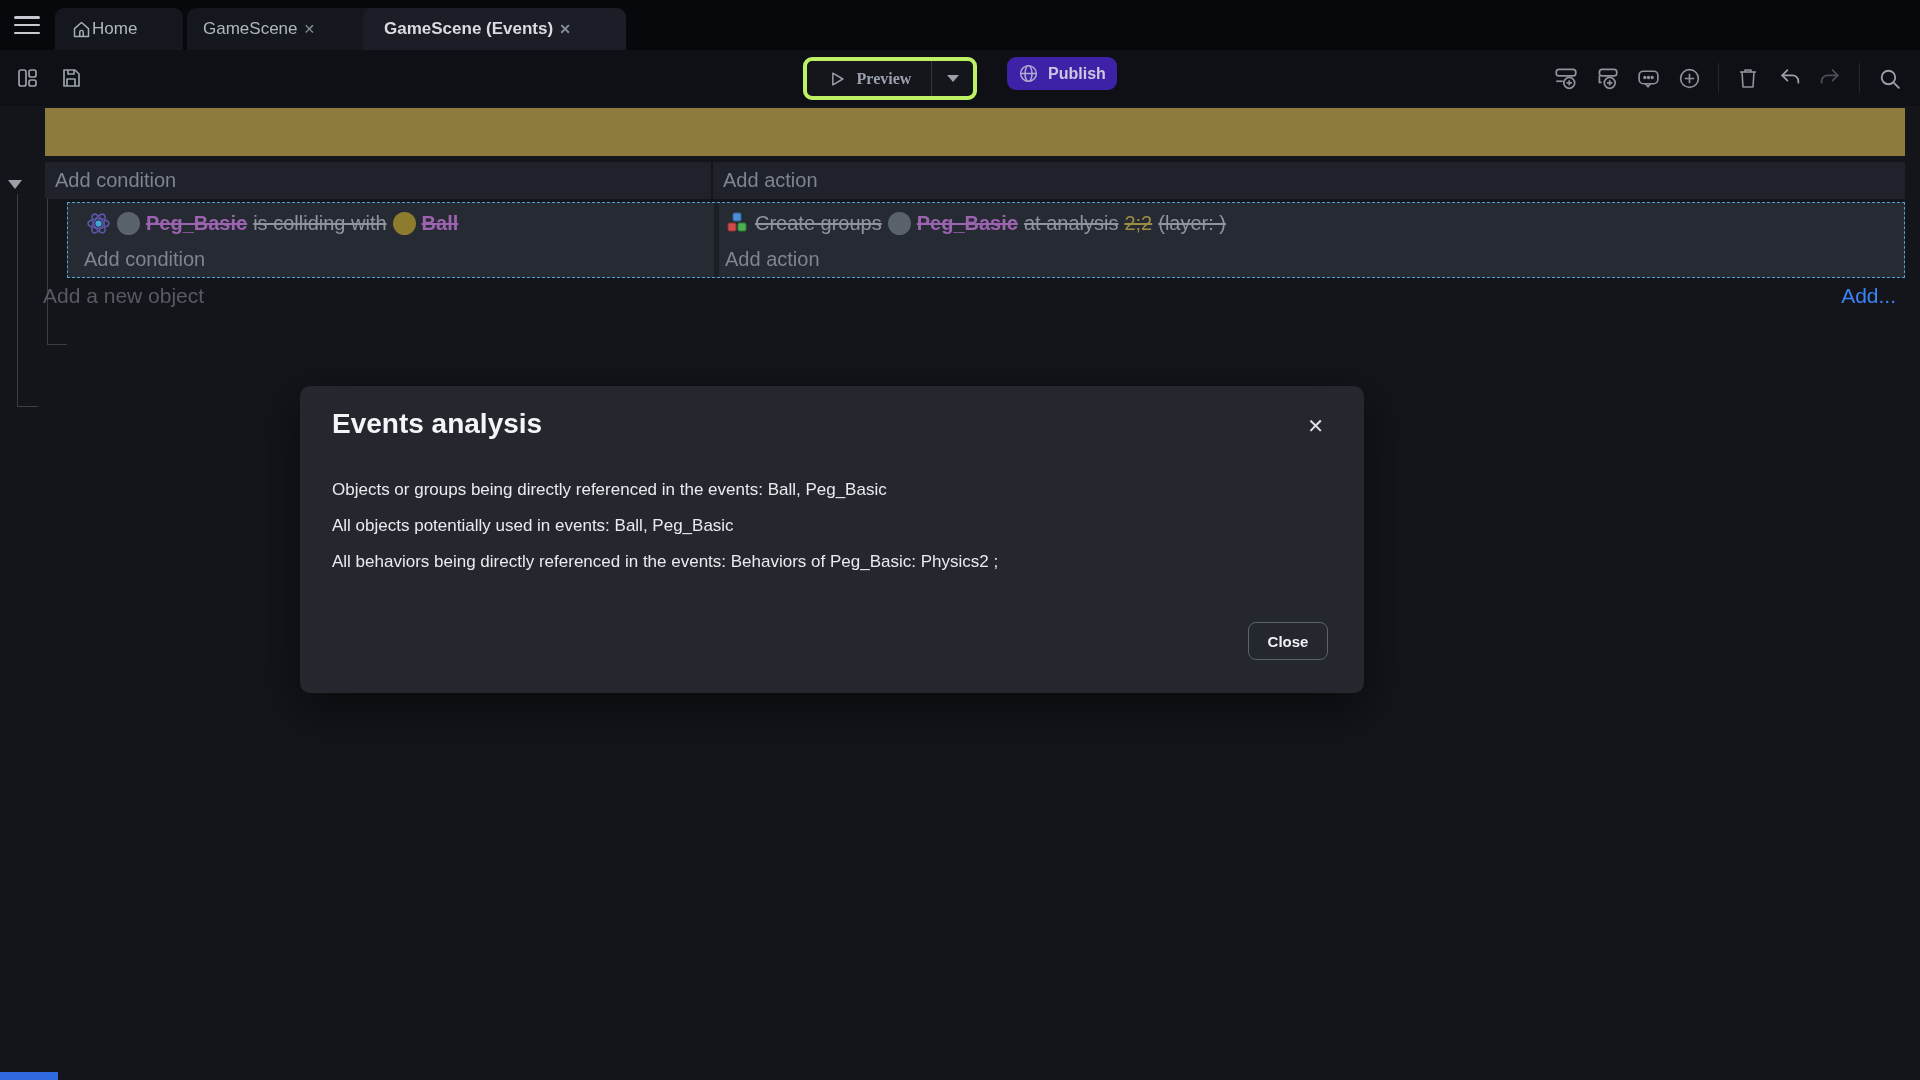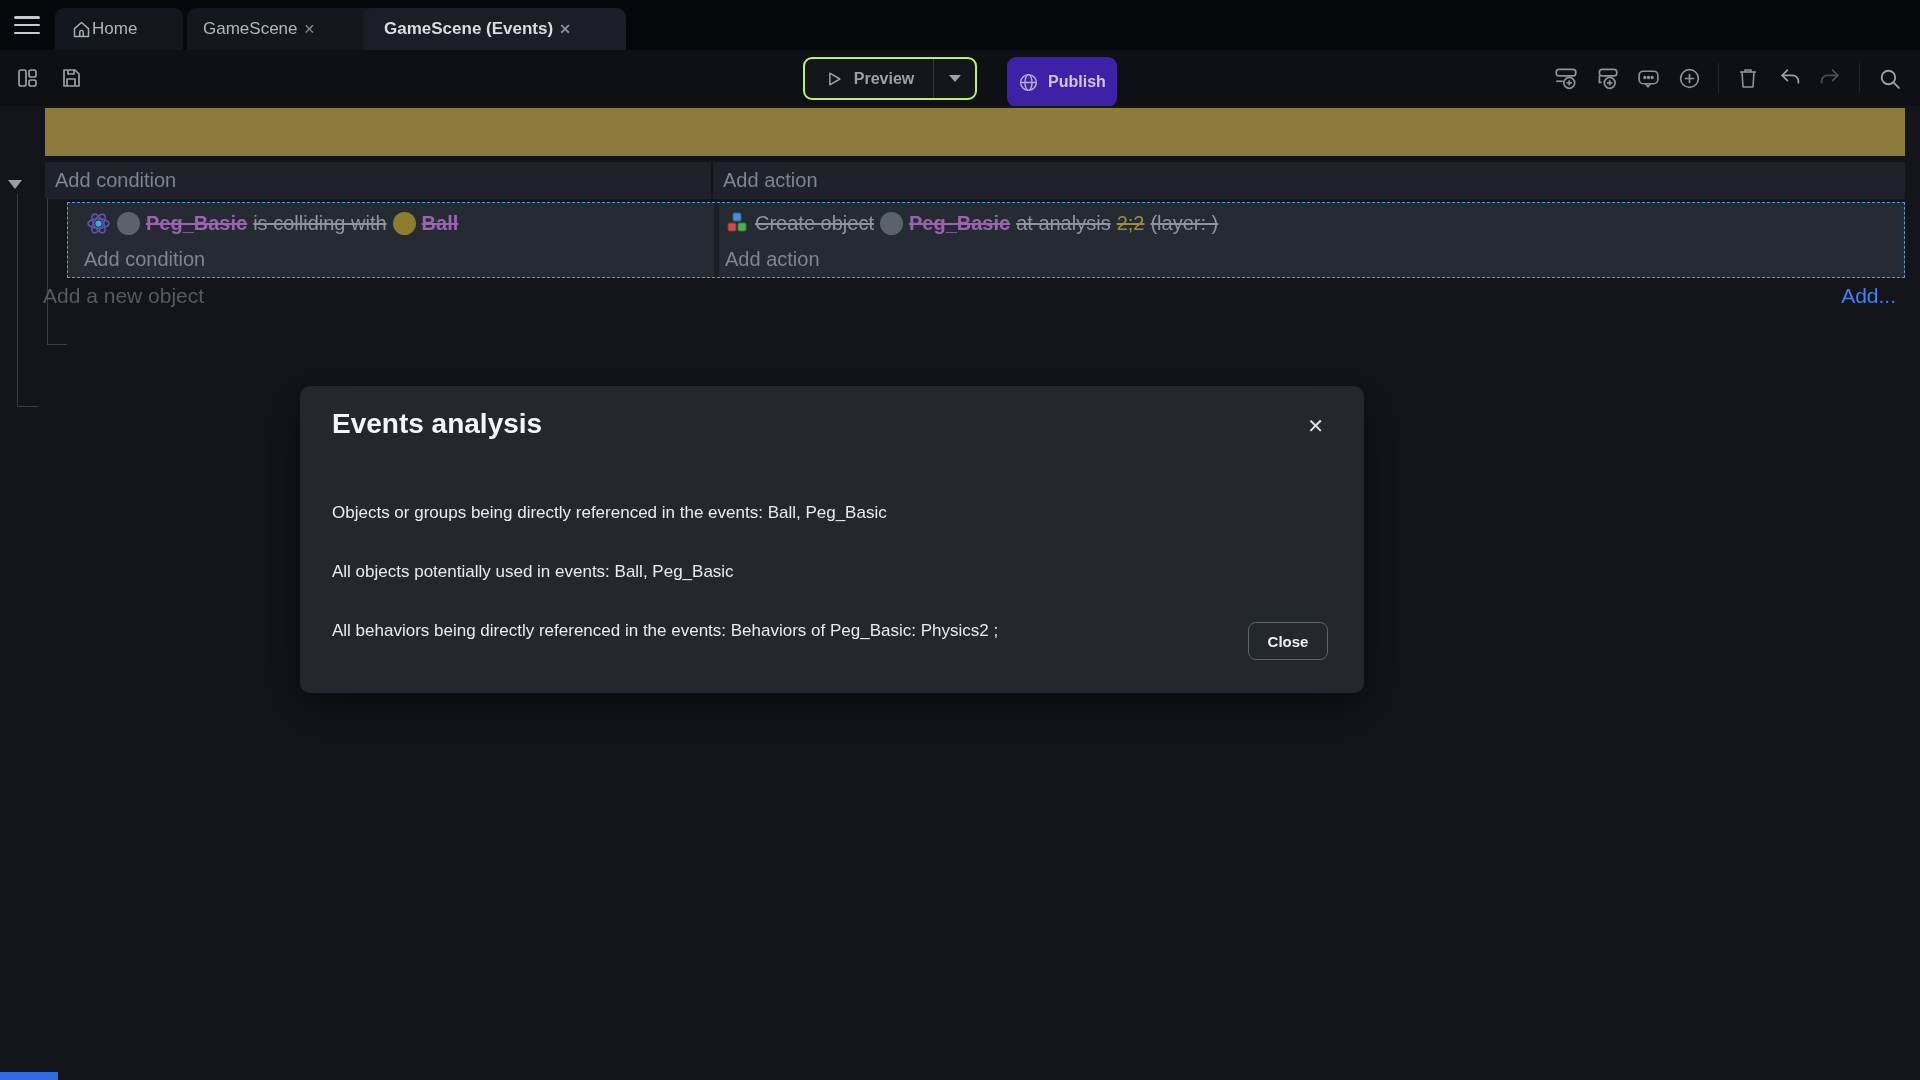--- a/index.html
+++ b/index.html
@@ -12,25 +12,25 @@
   .hamburger span { display:block; height:2.5px; border-radius:2px; background:#c6c9d0; }
   .tab { position:absolute; top:8px; height:42px; border-radius:9px 9px 0 0; display:flex; align-items:center; gap:0; padding:0 16px; font-size:17px; color:#b2b6bf; cursor:pointer; }
   .tab.inactive { background:#15171e; }
   .tab.active { background:#1b1e26; color:#d9dce1; font-weight:bold;padding-left:21px; }
   .tab-close { font-size:14px; color:#878c96; margin-left:6px; cursor:pointer; }
 
   
   .toolbar { position:absolute; top:50px; left:0; right:0; height:56px; background:#0e1015; }
   .icon-btn { display:flex; align-items:center; justify-content:center; width:34px; height:34px; cursor:pointer; }
   .tb-left { position:absolute; left:10px; top:11px; display:flex; gap:10px; }
-  .preview-group { position:absolute; left:803px; top:7px; width:174px; height:43px; border:2px solid #bef264; border-radius:9px; background:#14161c; display:flex; align-items:stretch; overflow:hidden; }
+  .preview-group { position:absolute; left:803px; top:7px; width:174px; height:43px; border:4px solid #bef264; border-radius:9px; background:#14161c; display:flex; align-items:stretch; overflow:hidden;font-family:Liberation Serif, serif; }
   .preview-main { flex:1; display:flex; align-items:center; justify-content:center; gap:10px; color:#9aa0ac; font-weight:bold; font-size:16px; cursor:pointer; }
   .preview-arrow { width:42px; border-left:1px solid #343740; display:flex; align-items:center; justify-content:center; cursor:pointer; }
   .caret-down-small { width:0; height:0; border-left:6px solid transparent; border-right:6px solid transparent; border-top:7px solid #9aa0ac; }
-  .publish-btn { position:absolute; left:1007px; top:7px; width:110px; height:50px; background:#3d21a6; border-radius:9px; display:flex; align-items:center; justify-content:center; gap:9px; color:#cdc7e2; font-weight:bold; font-size:16px; cursor:pointer; }
+  .publish-btn { position:absolute; left:1007px; top:7px; width:110px; height:33px; background:#3d21a6; border-radius:9px; display:flex; align-items:center; justify-content:center; gap:9px; color:#cdc7e2; font-weight:bold; font-size:16px; cursor:pointer; }
   .tb-right { position:absolute; right:14px; top:11px; display:flex; align-items:center; gap:7px; }
   .tb-sep { width:1px; height:30px; background:#23262d; margin:0 5px; }
 
   svg { display:block; }
 
   
   .sheet { position:absolute; top:106px; left:0; right:0; bottom:0; background:#13151b; }
   .comment-bar { position:absolute; left:45px; right:15px; top:2px; height:48px; background:#8c7b3c; cursor:pointer; }
   .event-row { position:absolute; left:45px; right:15px; top:56px; height:37px; background:#1f222b; display:flex; }
   .cond-col { width:668px; border-right:2px solid #13151b; }
@@ -55,21 +55,21 @@
   .tree-line { position:absolute; background:#3a3e46; }
   .expand-caret { position:absolute; left:8px; top:74px; width:0; height:0; border-left:7px solid transparent; border-right:7px solid transparent; border-top:9px solid #9aa0aa; cursor:pointer; }
   .add-new-event { position:absolute; left:43px; top:178px; font-size:21px; color:#565b65; cursor:pointer; }
   .add-more { position:absolute; right:24px; top:178px; font-size:21px; color:#3b82f6; cursor:pointer; }
 
   
   .dialog { position:absolute; left:300px; top:386px; width:1064px; height:307px; background:#25272f; border-radius:10px; box-shadow:0 14px 50px rgba(0,0,0,0.55); }
   .dialog-title { position:absolute; left:32px; top:22px; font-size:28px; font-weight:bold; color:#f4f5f7; }
   .dialog-x { position:absolute; right:40px; top:28px; font-size:20px; color:#dfe1e6; cursor:pointer; }
   .dialog-body { position:absolute; left:32px; top:86px; right:32px; }
-  .dialog-body div { font-size:17px; line-height:36px; color:#e9ebef;margin-top:23px; }
+  .dialog-body div { font-size:17px; line-height:36px; color:#e9ebef; }
   .close-btn { position:absolute; right:36px; top:236px; width:80px; height:38px; border:1px solid #5d616c; border-radius:8px; display:flex; align-items:center; justify-content:center; color:#eef0f4; font-weight:bold; font-size:15px; cursor:pointer; }
 
   .bottom-blue { position:absolute; left:0; bottom:0; width:58px; height:8px; background:#2f6ae0; }
 </style>
 </head>
 <body>
 
 <div class="tabbar">
   <div class="hamburger">
       <span></span>
@@ -243,21 +243,21 @@
     </div>
     <div class="sub-act">
       <div class="inst-line">
         <span>
           <svg width="24" height="24" viewBox="0 0 24 24">
             <rect x="8" y="2" width="8" height="8" rx="1.5" fill="#4a8fd4" stroke="#2e6396" stroke-width="1"></rect>
             <rect x="3" y="12" width="8" height="8" rx="1.5" fill="#cf4b4b" stroke="#8e3030" stroke-width="1"></rect>
             <rect x="13" y="12" width="8" height="8" rx="1.5" fill="#4caf50" stroke="#2e7d32" stroke-width="1"></rect>
           </svg>
         </span>
-        <span class="strike txt-gray">Create object</span>
+        <span class="strike txt-gray">Create groups</span>
         <span class="obj-circle circle-gray"></span>
         <span class="strike txt-obj">Peg_Basic</span>
         <span class="strike txt-gray">at analysis</span>
         <span class="strike txt-param">2;2</span>
         <span class="strike txt-gray">(layer: )</span>
       </div>
       <div class="sub-placeholder">Add action</div>
     </div>
   </div>
 

